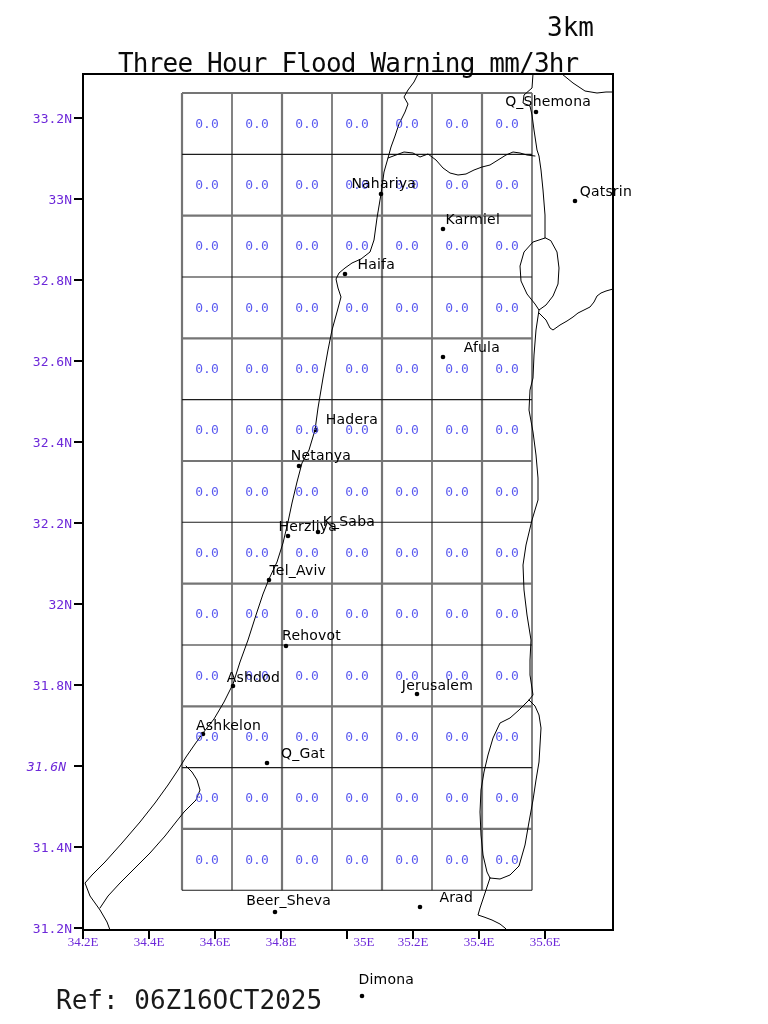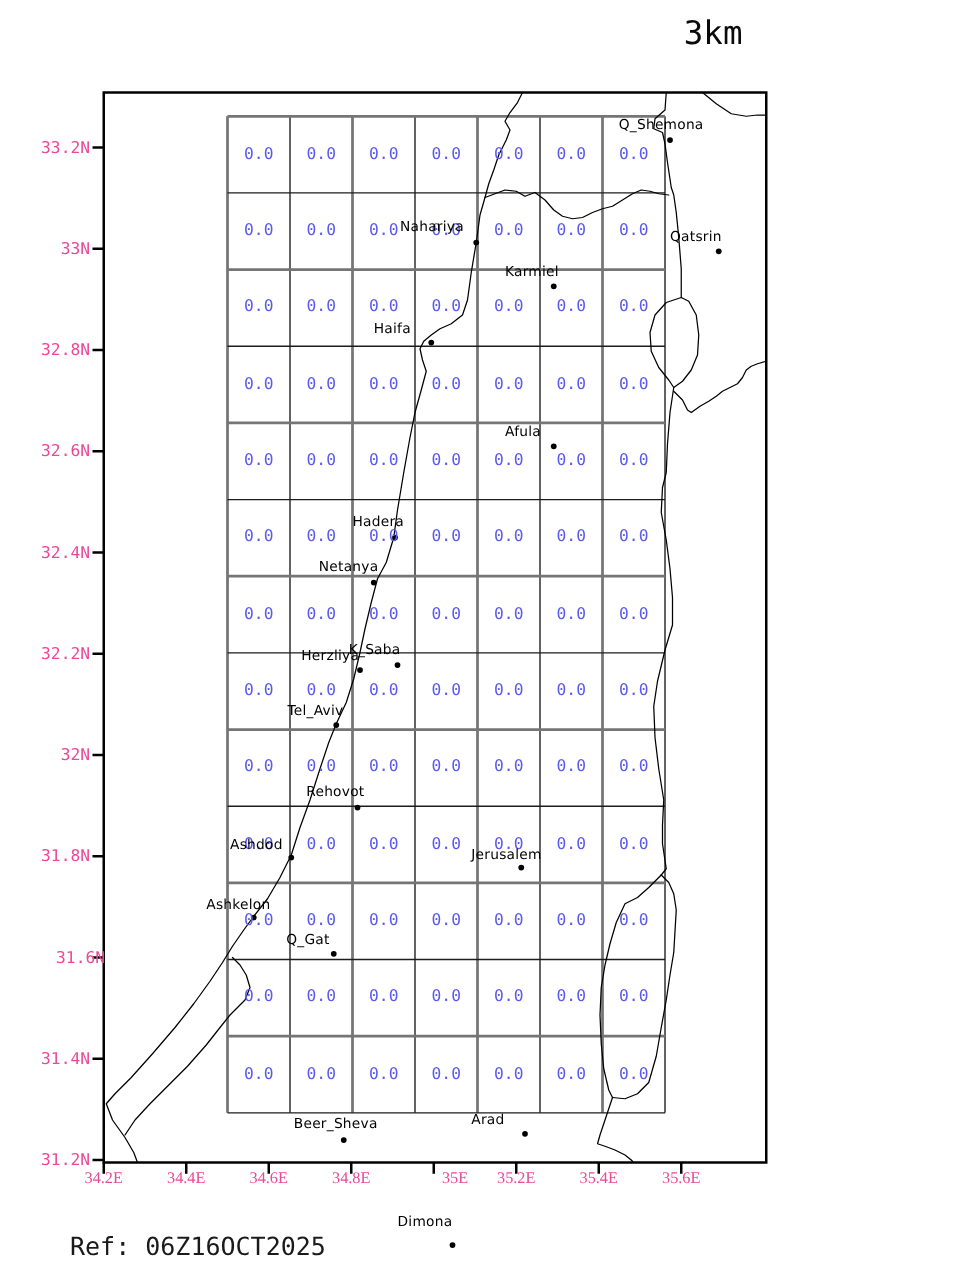--- a/index.html
+++ b/index.html
@@ -4,39 +4,40 @@
 <style>
   html,body{margin:0;padding:0;background:#ffffff;}
   .canvas{
     position:relative;width:768px;height:1024px;background:#ffffff;
     font-family:"DejaVu Sans Mono",monospace;overflow:hidden;
   }
   .title-line{position:absolute;font-size:26px;color:#0a0a0a;font-weight:400;white-space:pre;}
   #title-model{left:103px;top:12px;}
   #title-res{left:547px;top:12px;}
   #subtitle{left:118px;top:48px;letter-spacing:-0.8px;}
-  .footer-line{position:absolute;font-size:20px;color:#1a1a1a;white-space:pre;}
+  .footer-line{position:absolute;font-size:26px;color:#1a1a1a;white-space:pre;}
   #footer-ref{left:56px;top:985px;}
   #footer-valid{left:384px;top:985px;}
-  .axis-label{position:absolute;font-size:13px;color:#ec4899;line-height:1;}
+  .axis-label{position:absolute;font-size:13px;color:#6d28d9;line-height:1;}
   .ylab{width:62px;text-align:right;}
   .xlab{width:56px;text-align:center;font-family:Liberation Serif, serif;}
   .cell-val{position:absolute;font-size:13px;text-align:center;line-height:1;}
   .city-label{
-    position:absolute;font-size:11px;font-family:"DejaVu Sans",sans-serif;
-    color:#000;width:96px;text-align:left;line-height:1;letter-spacing:0.2px;
+    position:absolute;font-size:14px;font-family:"DejaVu Sans",sans-serif;
+    color:#000;width:96px;text-align:right;line-height:1;letter-spacing:0.2px;
   }
   svg{position:absolute;left:0;top:0;}
 </style>
 </head>
 <body>
 
 <div class="canvas">
 
   <div id="title-res" class="title-line">3km</div>
+  <div id="subtitle" class="title-line">Three Hour Flood Warning mm/3hr</div>
 
   <svg width="768" height="1024" viewBox="0 0 768 1024">
 
     <g id="grid-lines-group">
         <line x1="182" y1="93" x2="182" y2="890.29" stroke="#757575" stroke-width="2.2"></line>
         <line x1="232" y1="93" x2="232" y2="890.29" stroke="#1c1c1c" stroke-width="1.1"></line>
         <line x1="282" y1="93" x2="282" y2="890.29" stroke="#757575" stroke-width="2.2"></line>
         <line x1="332" y1="93" x2="332" y2="890.29" stroke="#1c1c1c" stroke-width="1.1"></line>
         <line x1="382" y1="93" x2="382" y2="890.29" stroke="#757575" stroke-width="2.2"></line>
         <line x1="432" y1="93" x2="432" y2="890.29" stroke="#1c1c1c" stroke-width="1.1"></line>
@@ -212,21 +213,21 @@
     </div>
   <div id="ylabels-layer">
       <div class="axis-label ylab" style="left: 10px; top: 112px;">33.2N</div>
       <div class="axis-label ylab" style="left: 10px; top: 193px;">33N</div>
       <div class="axis-label ylab" style="left: 10px; top: 274px;">32.8N</div>
       <div class="axis-label ylab" style="left: 10px; top: 355px;">32.6N</div>
       <div class="axis-label ylab" style="left: 10px; top: 436px;">32.4N</div>
       <div class="axis-label ylab" style="left: 10px; top: 517px;">32.2N</div>
       <div class="axis-label ylab" style="left: 10px; top: 598px;">32N</div>
       <div class="axis-label ylab" style="left: 10px; top: 679px;">31.8N</div>
-      <div class="axis-label ylab" style="left: 22px; top: 760px;">31.6N</div>
+      <div class="axis-label ylab" style="left: 4px; top: 760px; font-style: italic;">31.6N</div>
       <div class="axis-label ylab" style="left: 10px; top: 841px;">31.4N</div>
       <div class="axis-label ylab" style="left: 10px; top: 922px;">31.2N</div>
     </div>
   <div id="xlabels-layer">
       <div class="axis-label xlab" style="left: 55px; top: 935px;">34.2E</div>
       <div class="axis-label xlab" style="left: 121px; top: 935px;">34.4E</div>
       <div class="axis-label xlab" style="left: 187px; top: 935px;">34.6E</div>
       <div class="axis-label xlab" style="left: 253px; top: 935px;">34.8E</div>
       <div class="axis-label xlab" style="left: 336px; top: 935px;">35E</div>
       <div class="axis-label xlab" style="left: 385px; top: 935px;">35.2E</div>

